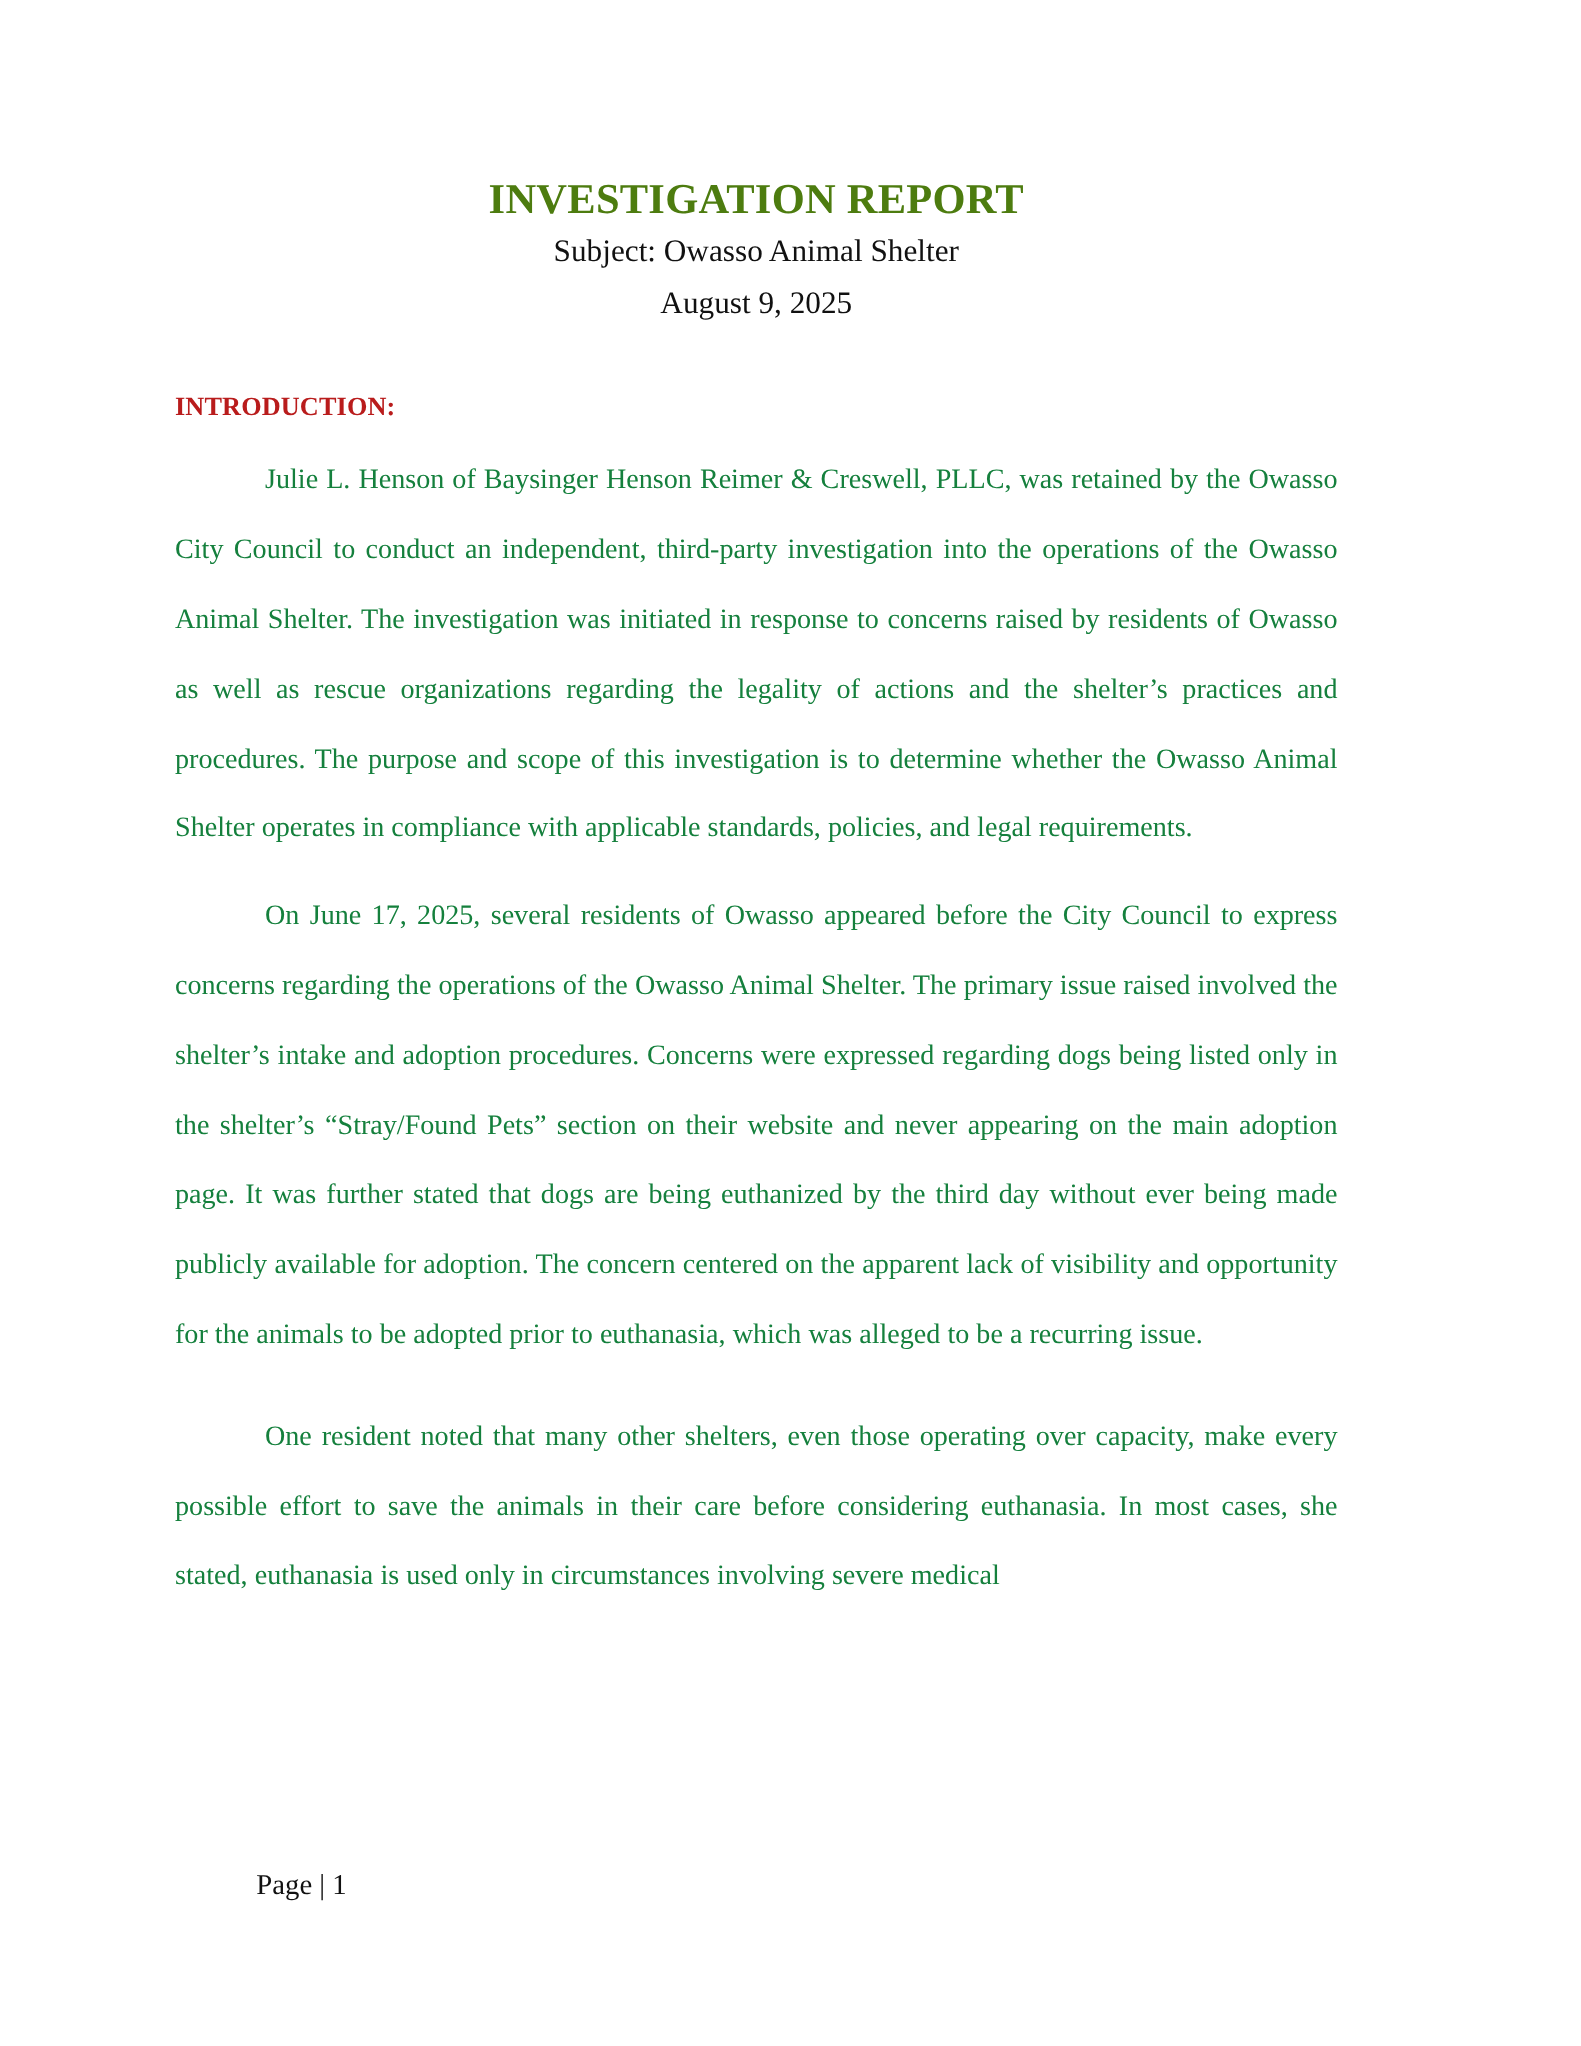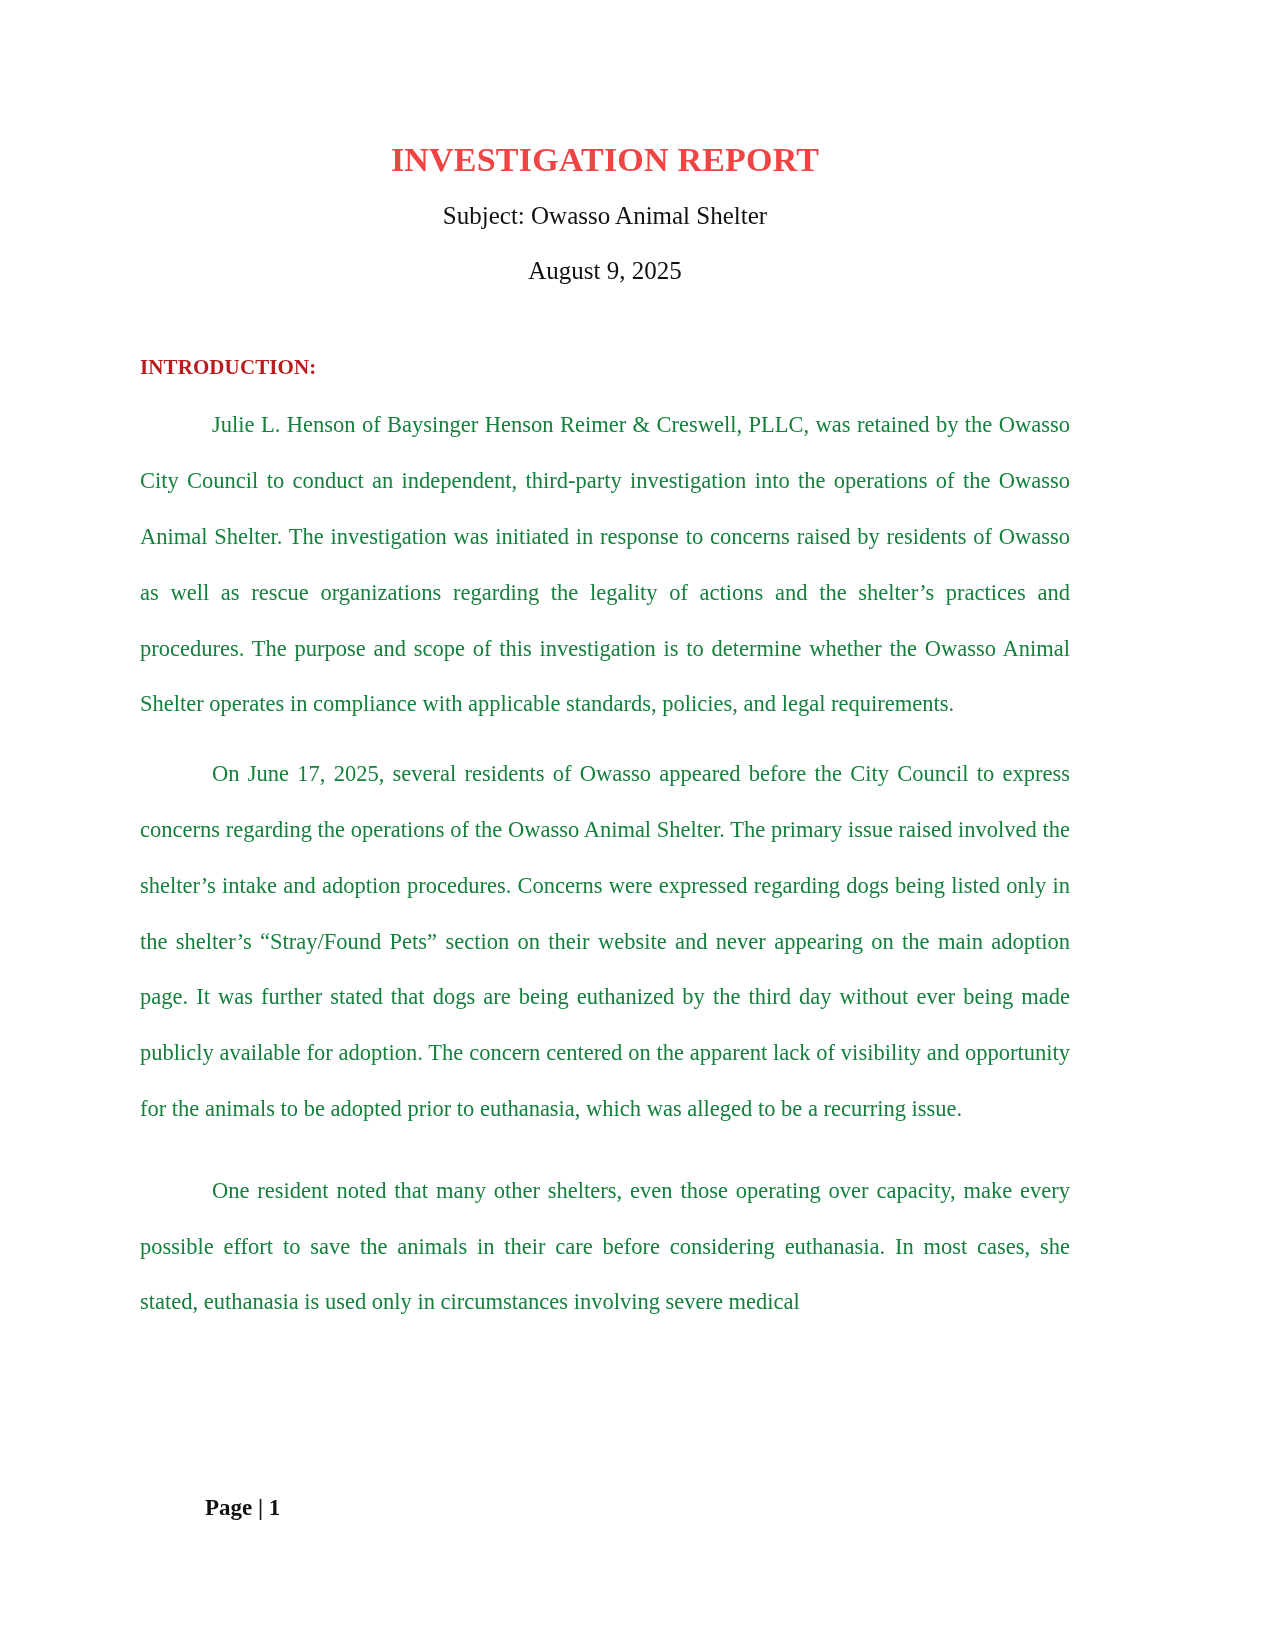--- a/index.html
+++ b/index.html
@@ -30,29 +30,29 @@
   }
 
   .doc-title {
     text-align: center;
     font-size: 34px;
     font-weight: bold;
     letter-spacing: 0.2px;
     margin: 0;
     padding-top: 140px;
     line-height: 1.18;
-    color: #ef4444;
+    color: #4d7c0f;
   }
 
   .doc-subtitle {
     text-align: center;
     font-size: 25px;
     font-weight: normal;
     line-height: 1.56;
-    margin: 16px;
+    margin: 2px;
     color: #111111;
   }
 
   .section-heading {
     font-size: 21px;
     font-weight: bold;
     margin: 0;
     padding-top: 48px;
     padding-bottom: 2px;
     line-height: 1.3;
@@ -77,21 +77,20 @@
   }
 
   .footer {
     position: absolute;
     left: 205px;
     top: 1494px;
     font-size: 23px;
     line-height: 1.2;
     color: #111111;
     font-family: "Liberation Serif", "DejaVu Serif", serif;
-    font-weight: bold;
   }
 </style>
 </head>
 <body>
 
 <div class="page">
 
   <div class="content">
 
     <h1 class="doc-title">INVESTIGATION REPORT</h1>

